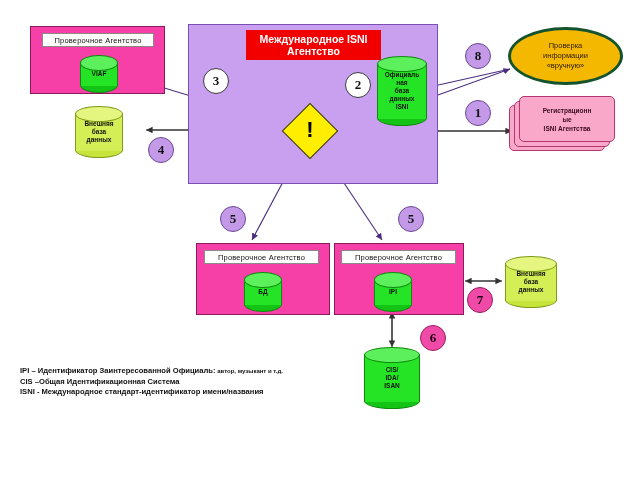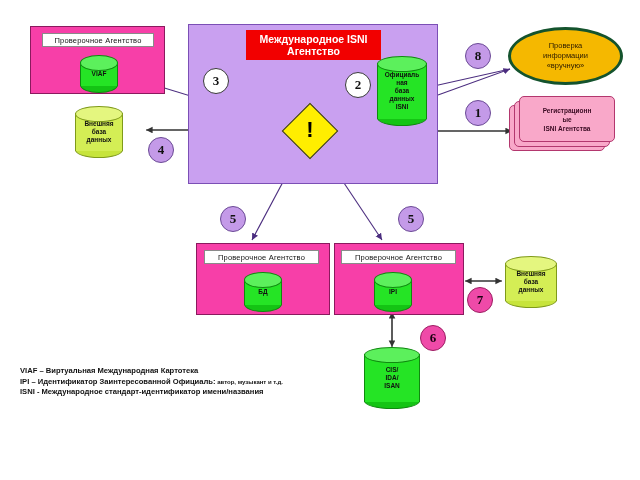--- a/index.html
+++ b/index.html
@@ -348,23 +348,23 @@
   </div>
   <div class="abs badge pink" style="left:467px; top:287px; width:26px; height:26px;">
     <span>7</span>
   </div>
   <div class="abs badge pink" style="left:420px; top:325px; width:26px; height:26px;">
     <span>6</span>
   </div>
 
   <div class="abs notes" style="left:20px; top:366px; width:480px;">
     <div>
-      <span>VIAF – Виртуальная Международная Картотека</span><span class="small"></span>
+      <span>IPI – Идентификатор Заинтересованной Официаль:</span><span class="small"> автор, музыкант и т.д.</span>
     </div>
     <div>
-      <span>IPI – Идентификатор Заинтересованной Официаль:</span><span class="small"> автор, музыкант и т.д.</span>
+      <span>CIS –Общая Идентификационная Система</span><span class="small"></span>
     </div>
     <div>
       <span>ISNI  - Международное стандарт-идентификатор имени/названия</span><span class="small"></span>
     </div>
   </div>
 
 </div>
 
 </body></html>

